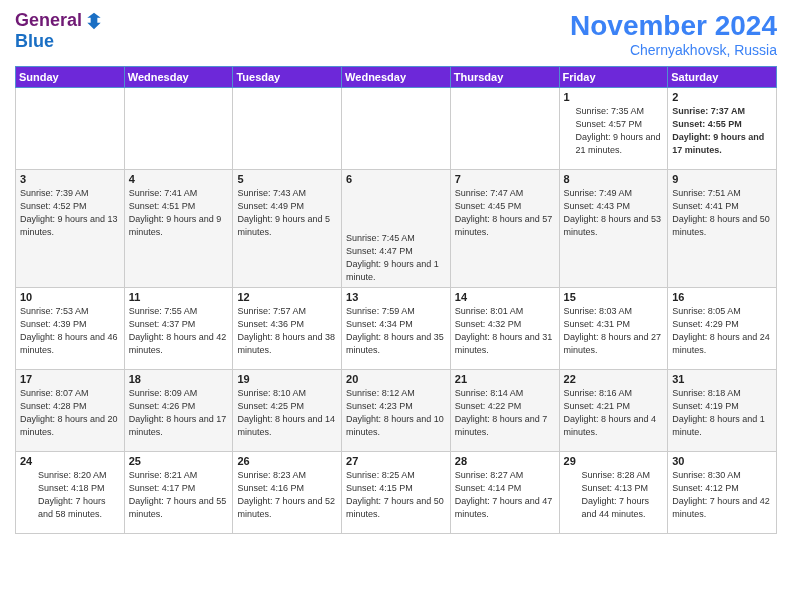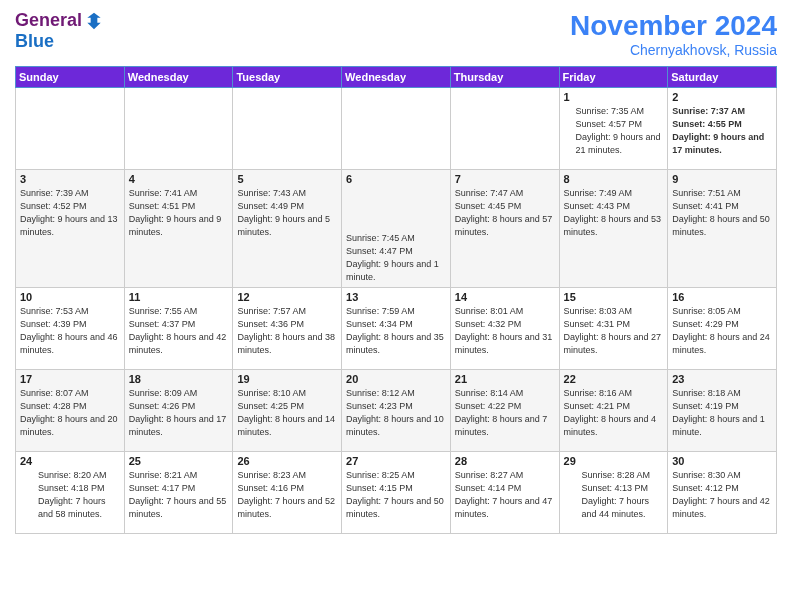--- a/index.html
+++ b/index.html
@@ -262,21 +262,21 @@
 Sunset: 4:22 PM
 Daylight: 8 hours and 7 minutes.</div>
           </td>
           <td class="alt-row">
             <span class="day-num">22</span>
             <div class="day-info" style="white-space: pre-line;">Sunrise: 8:16 AM
 Sunset: 4:21 PM
 Daylight: 8 hours and 4 minutes.</div>
           </td>
           <td class="alt-row">
-            <span class="day-num">23</span>
+            <span class="day-num">31</span>
             <div class="day-info" style="white-space: pre-line;">Sunrise: 8:18 AM
 Sunset: 4:19 PM
 Daylight: 8 hours and 1 minute.</div>
           </td>
         </tr>
         <tr>
           <td>
             <span class="day-num">24</span>
             <div class="day-info" style="white-space: pre-line; margin-left: 18px;">Sunrise: 8:20 AM
 Sunset: 4:18 PM

